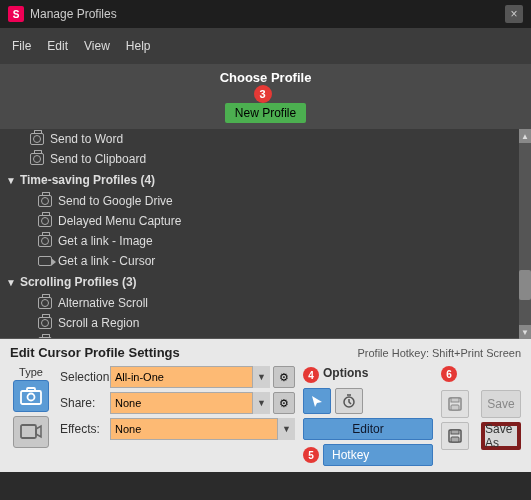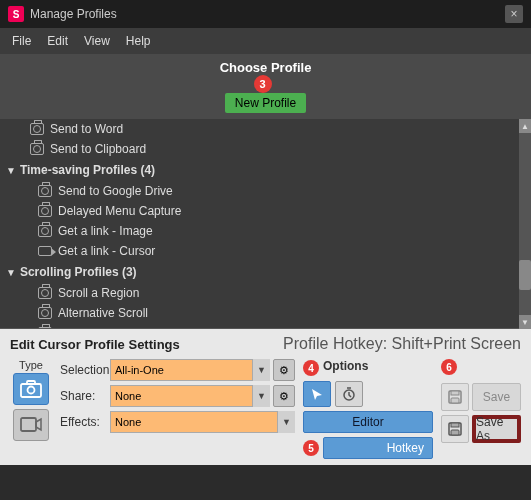--- a/index.html
+++ b/index.html
@@ -38,21 +38,21 @@
       border-radius: 2px;
       display: flex; align-items: center; justify-content: center;
       color: #ccc; font-size: 12px; cursor: pointer;
     }
 
     
     .menu-bar {
       background: #3c3c3c;
       display: flex;
       align-items: center;
-      height: 26px;
+      height: 36px;
       padding: 0 4px;
       color: #ddd;
       font-size: 12px;
     }
     .menu-bar .menu-item {
       padding: 2px 8px;
       cursor: pointer;
     }
 
     
@@ -173,21 +173,21 @@
       align-items: center;
       margin-bottom: 6px;
     }
     .edit-title {
       font-size: 13px;
       font-weight: bold;
       color: #222;
       flex: 1;
     }
     .edit-hotkey-label {
-      font-size: 16px;
+      font-size: 11px;
       color: #555;
       padding-left: 28px;
     }
 
     .edit-body {
       display: flex;
       gap: 8px;
     }
     .type-label {
       font-size: 11px;
@@ -308,21 +308,21 @@
     .save-panel {
       width: 80px;
       display: flex;
       flex-direction: column;
       gap: 4px;
       align-items: stretch;
     }
     .save-btn-row {
       display: flex;
       align-items: flex-end;
-      gap: 3px;
+      gap: 12px;
     }
     .save-icon-box {
       width: 28px; height: 28px;
       background: #e0e0e0;
       border: 1px solid #bbb;
       border-radius: 2px;
       display: flex; align-items: center; justify-content: center;
       font-size: 14px;
     }
     .save-text-btn {
@@ -445,27 +445,27 @@
 
     <div class="tree-group">
       <span class="arrow">▼</span>
       <span>Scrolling Profiles (3)</span>
     </div>
 
     <div class="tree-item indent-2">
       <span class="item-icon">
           <span class="cam-icon"></span>
         </span>
+      <span class="item-label">Alternative Scroll</span>
+    </div>
+    <div class="tree-item indent-2">
+      <span class="item-icon">
+          <span class="cam-icon"></span>
+        </span>
       <span class="item-label">Scroll a Region</span>
-    </div>
-    <div class="tree-item indent-2">
-      <span class="item-icon">
-          <span class="cam-icon"></span>
-        </span>
-      <span class="item-label">Alternative Scroll</span>
     </div>
     <div class="tree-item indent-2">
       <span class="item-icon">
           <span class="cam-icon"></span>
         </span>
       <span class="item-label">Custom Scroll</span>
     </div>
 
   </div>
 
@@ -560,21 +560,21 @@
           <svg width="14" height="14" viewBox="0 0 14 14">
               <circle cx="7" cy="8" r="5" fill="none" stroke="#555" stroke-width="1.5"></circle>
               <path d="M7 5 L7 8 L9 10" fill="none" stroke="#555" stroke-width="1.5"></path>
               <path d="M5 1 L9 1" stroke="#555" stroke-width="1.5"></path>
             </svg>
         </div>
       </div>
       <div class="editor-btn">Editor</div>
       <div style="display:flex;align-items:center;">
         <span class="badge-circle-small">5</span>
-        <div class="hotkey-btn" style="flex:1;text-align:right;">Hotkey</div>
+        <div class="hotkey-btn" style="flex:1;text-align:left;">Hotkey</div>
       </div>
     </div>
 
     <div class="save-panel" style="min-width:75px;">
       <div style="height:20px;">
         <span class="badge-circle-small">6</span>
       </div>
       <div class="save-btn-row">
         <div class="save-icon-box">
           <svg width="16" height="16" viewBox="0 0 16 16">

